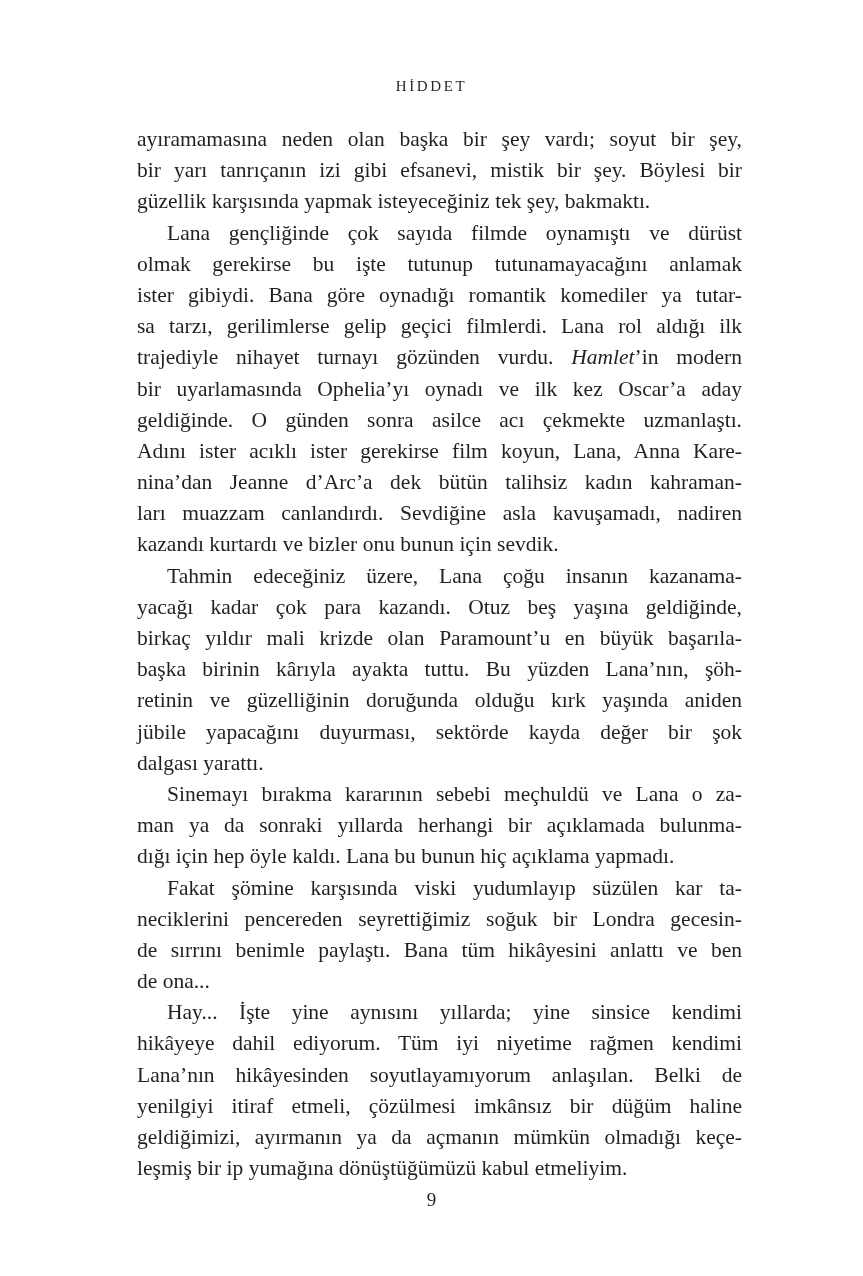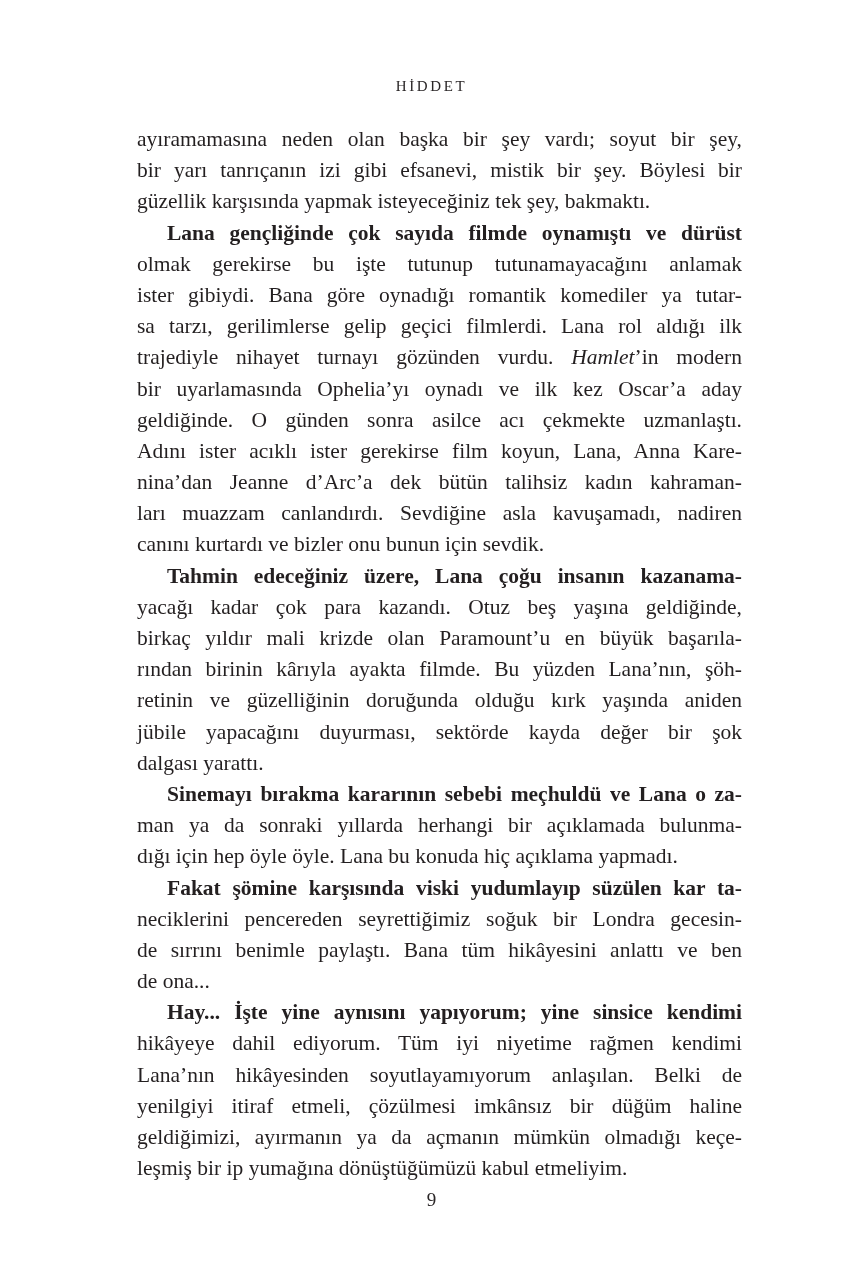--- a/index.html
+++ b/index.html
@@ -40,21 +40,20 @@
       text-align: justify;
       text-align-last: justify;
       overflow: visible;
     }
     .line.last {
       text-align: center;
       text-align-last: left;
     }
     .line.indent {
       padding-left: 30px;
-      font-weight: bold;
     }
     .line em {
       font-style: italic;
     }
     .folio {
       position: absolute;
       top: 1188px;
       left: 0;
       width: 863px;
       text-align: center;
@@ -78,44 +77,44 @@
       <div class="line indent">Lana gençliğinde çok sayıda filmde oynamıştı ve dürüst</div>
       <div class="line">olmak gerekirse bu işte tutunup tutunamayacağını anlamak</div>
       <div class="line">ister gibiydi. Bana göre oynadığı romantik komediler ya tutar-</div>
       <div class="line">sa tarzı, gerilimlerse gelip geçici filmlerdi. Lana rol aldığı ilk</div>
       <div class="line">trajediyle nihayet turnayı gözünden vurdu. <em>Hamlet</em>’in modern</div>
       <div class="line">bir uyarlamasında Ophelia’yı oynadı ve ilk kez Oscar’a aday</div>
       <div class="line">geldiğinde. O günden sonra asilce acı çekmekte uzmanlaştı.</div>
       <div class="line">Adını ister acıklı ister gerekirse film koyun, Lana, Anna Kare-</div>
       <div class="line">nina’dan Jeanne d’Arc’a dek bütün talihsiz kadın kahraman-</div>
       <div class="line">ları muazzam canlandırdı. Sevdiğine asla kavuşamadı, nadiren</div>
-      <div class="line last">canını kurtardı ve bizler onu bunun için sevdik.</div>
+      <div class="line last">kazandı kurtardı ve bizler onu bunun için sevdik.</div>
     </div>
     <div>
       <div class="line indent">Tahmin edeceğiniz üzere, Lana çoğu insanın kazanama-</div>
       <div class="line">yacağı kadar çok para kazandı. Otuz beş yaşına geldiğinde,</div>
       <div class="line">birkaç yıldır mali krizde olan Paramount’u en büyük başarıla-</div>
-      <div class="line">rından birinin kârıyla ayakta filmde. Bu yüzden Lana’nın, şöh-</div>
+      <div class="line">başka birinin kârıyla ayakta tuttu. Bu yüzden Lana’nın, şöh-</div>
       <div class="line">retinin ve güzelliğinin doruğunda olduğu kırk yaşında aniden</div>
       <div class="line">jübile yapacağını duyurması, sektörde kayda değer bir şok</div>
       <div class="line last">dalgası yarattı.</div>
     </div>
     <div>
       <div class="line indent">Sinemayı bırakma kararının sebebi meçhuldü ve Lana o za-</div>
       <div class="line">man ya da sonraki yıllarda herhangi bir açıklamada bulunma-</div>
-      <div class="line last">dığı için hep öyle öyle. Lana bu konuda hiç açıklama yapmadı.</div>
+      <div class="line last">dığı için hep öyle kaldı. Lana bu bunun hiç açıklama yapmadı.</div>
     </div>
     <div>
       <div class="line indent">Fakat şömine karşısında viski yudumlayıp süzülen kar ta-</div>
       <div class="line">neciklerini pencereden seyrettiğimiz soğuk bir Londra gecesin-</div>
       <div class="line">de sırrını benimle paylaştı. Bana tüm hikâyesini anlattı ve ben</div>
       <div class="line last">de ona...</div>
     </div>
     <div>
-      <div class="line indent">Hay... İşte yine aynısını yapıyorum; yine sinsice kendimi</div>
+      <div class="line indent">Hay... İşte yine aynısını yıllarda; yine sinsice kendimi</div>
       <div class="line">hikâyeye dahil ediyorum. Tüm iyi niyetime rağmen kendimi</div>
       <div class="line">Lana’nın hikâyesinden soyutlayamıyorum anlaşılan. Belki de</div>
       <div class="line">yenilgiyi itiraf etmeli, çözülmesi imkânsız bir düğüm haline</div>
       <div class="line">geldiğimizi, ayırmanın ya da açmanın mümkün olmadığı keçe-</div>
       <div class="line last">leşmiş bir ip yumağına dönüştüğümüzü kabul etmeliyim.</div>
     </div>
   </div>
 
 <div class="folio">9</div>
 

